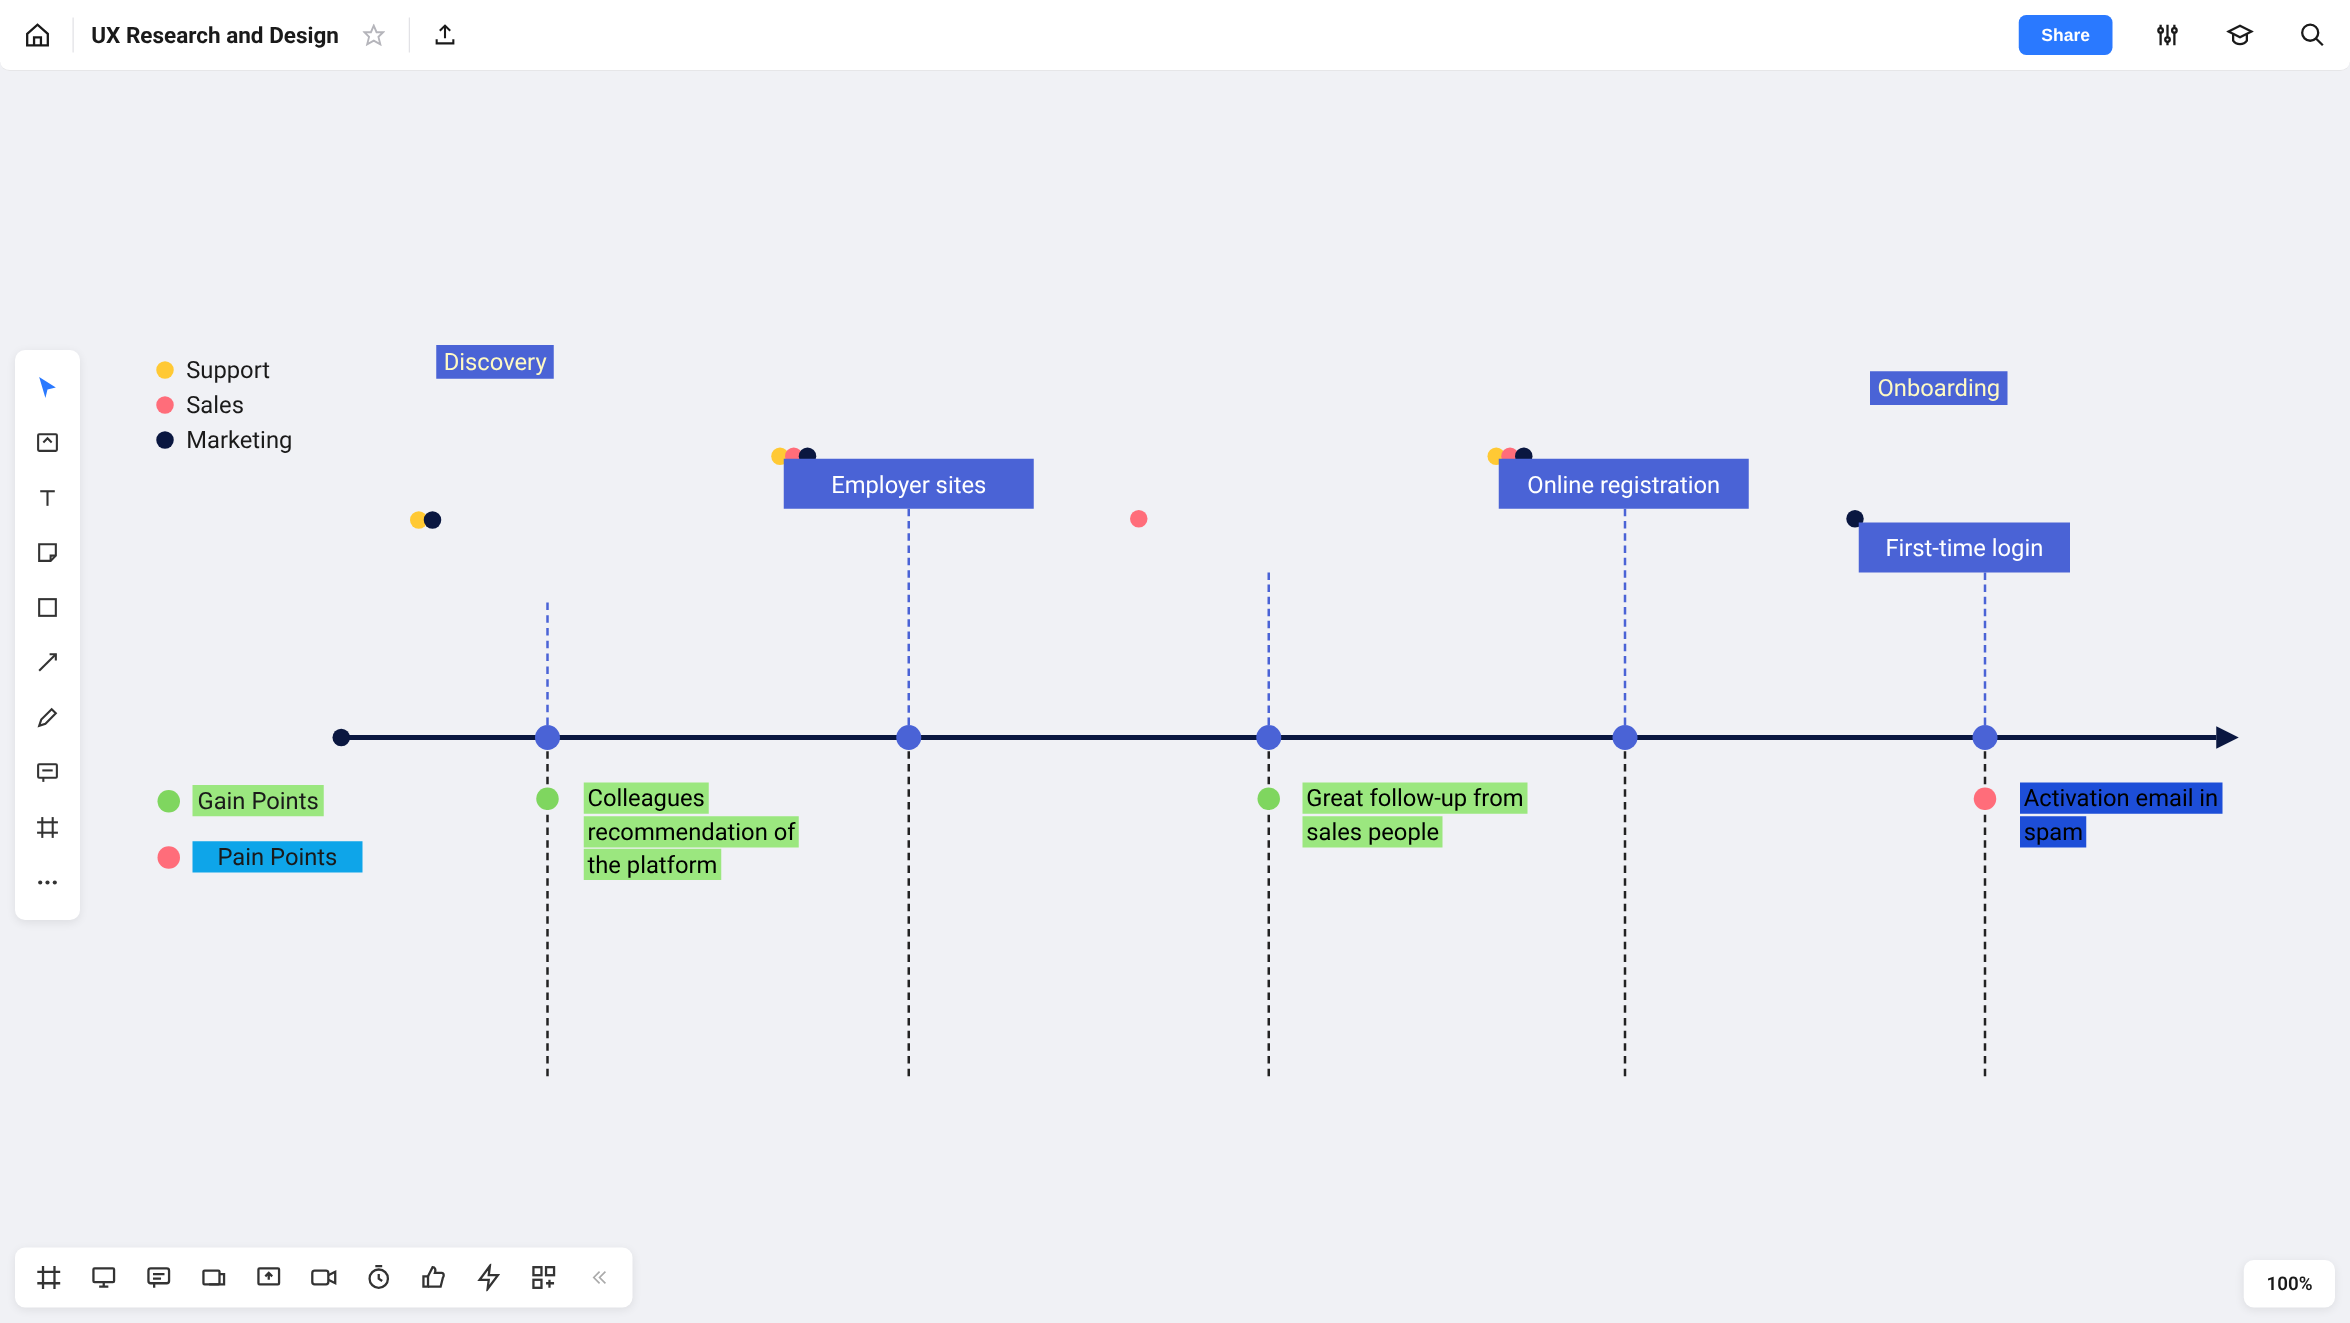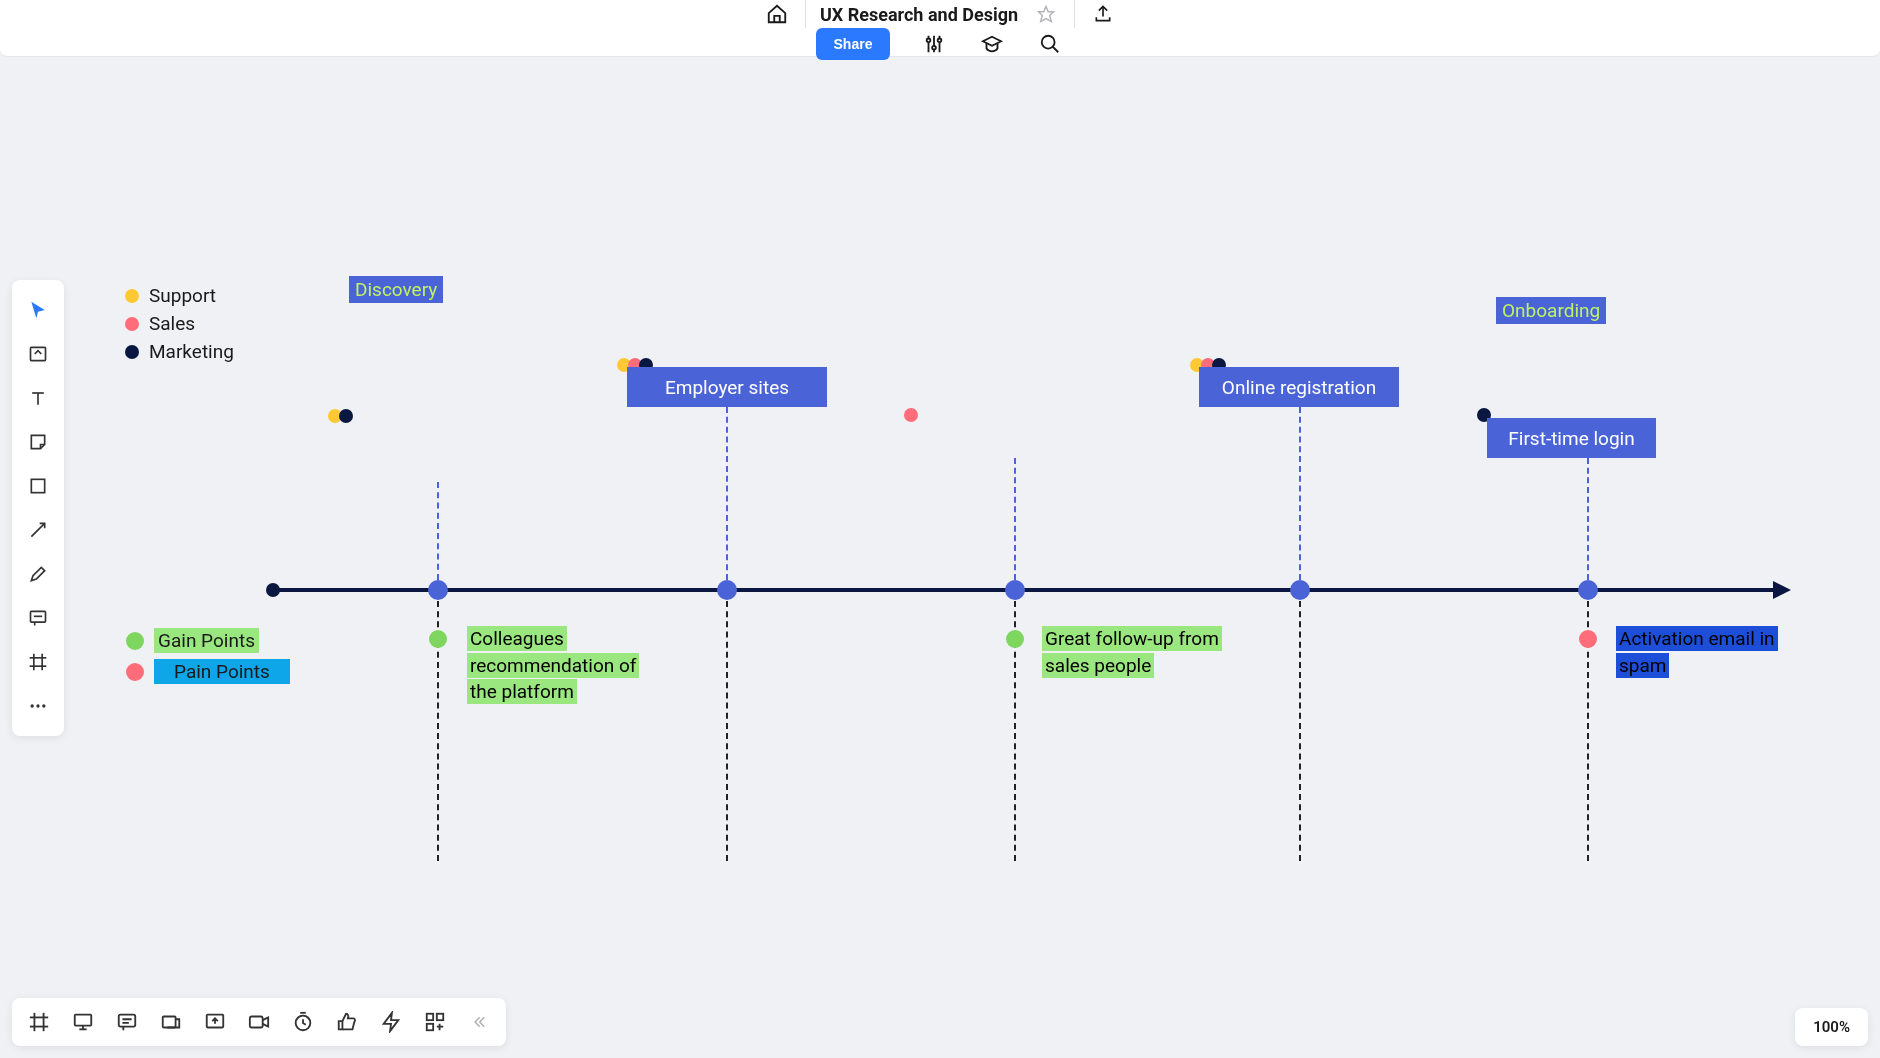--- a/index.html
+++ b/index.html
@@ -1,19 +1,19 @@
 <!DOCTYPE html>
 <html><head>
 <meta charset="utf-8">
 <style>
   * { box-sizing: border-box; margin: 0; padding: 0; }
   html, body { width: 100%; height: 100%; font-family: -apple-system, BlinkMacSystemFont, "Segoe UI", Roboto, sans-serif; background: #f0f1f5; overflow: hidden; }
   
   
-  .topbar { position: absolute; top: 0; left: 0; right: 0; height: 57px; background: #fff; border-bottom: 1px solid #e6e6e8; display: flex; align-items: center; padding: 0 16px; justify-content: space-between; border-radius: 0 0 8px 8px; flex-direction: column; }
+  .topbar { position: absolute; top: 0; left: 0; right: 0; height: 57px; background: #fff; border-bottom: 1px solid #e6e6e8; display: flex; align-items: center; padding: 0 16px; justify-content: space-between; border-radius: 0 0 8px 8px; }
   .topbar-left { display: flex; align-items: center; gap: 14px; }
   .divider { width: 1px; height: 28px; background: #e2e2e6; }
   .doc-title { font-size: 18px; font-weight: 700; color: #1a1a1a; }
   .topbar-right { display: flex; align-items: center; gap: 30px; }
   .share-btn { background: #2a79ff; color: #fff; border: none; padding: 8px 18px; border-radius: 6px; font-size: 14px; font-weight: 600; cursor: pointer; }
   .icon-box { display: flex; align-items: center; justify-content: center; width: 28px; height: 28px; cursor: pointer; color: #1a1a1a; }
   
   
   .vtoolbar { position: absolute; left: 12px; top: 280px; width: 52px; background: #fff; border-radius: 8px; box-shadow: 0 2px 8px rgba(0,0,0,0.08); display: flex; flex-direction: column; align-items: center; padding: 10px 0; gap: 4px; }
   .vtool { width: 40px; height: 40px; display: flex; align-items: center; justify-content: center; border-radius: 6px; cursor: pointer; color: #333; }
@@ -21,21 +21,21 @@
 
   
   .btoolbar { position: absolute; left: 12px; bottom: 12px; background: #fff; border-radius: 8px; box-shadow: 0 2px 8px rgba(0,0,0,0.08); display: flex; align-items: center; padding: 8px 14px; gap: 18px; height: 48px; }
   .btool { width: 26px; height: 26px; display: flex; align-items: center; justify-content: center; cursor: pointer; color: #333; }
   .zoom-pill { position: absolute; right: 12px; bottom: 12px; background: #fff; border-radius: 8px; box-shadow: 0 2px 8px rgba(0,0,0,0.08); padding: 10px 18px; font-size: 15px; font-weight: 600; color: #1a1a1a; }
 
   
   .canvas { position: absolute; top: 57px; left: 0; right: 0; bottom: 0; }
   .legend-dot { display: inline-block; width: 14px; height: 14px; border-radius: 50%; margin-right: 10px; vertical-align: middle; }
   .legend-item { display: flex; align-items: center; font-size: 19px; color: #1a1a1a; margin-bottom: 5px; }
-  .phase-label { display: inline-block; background: #4a63d6; color: #bef264; font-size: 19px; padding: 2px 6px; }
+  .phase-label { display: inline-block; background: #4a63d6; color: #fef9c3; font-size: 19px; padding: 2px 6px; }
   
   .stage-box { position: absolute; background: #4a63d6; color: #fff; text-align: center; font-size: 19px; display: flex; align-items: center; justify-content: center; padding: 6px 12px; }
   .stage-dots { position: absolute; display: flex; }
   .sdot { width: 14px; height: 14px; border-radius: 50%; margin-left: -3px; }
   .sdot:first-child { margin-left: 0; }
   
   .timeline { position: absolute; height: 4px; background: #0a1740; }
   .timeline-start { position: absolute; width: 14px; height: 14px; border-radius: 50%; background: #0a1740; }
   .timeline-node { position: absolute; width: 20px; height: 20px; border-radius: 50%; background: #4a63d6; }
   .timeline-arrow { position: absolute; width: 0; height: 0; border-top: 9px solid transparent; border-bottom: 9px solid transparent; border-left: 18px solid #0a1740; }
@@ -227,21 +227,21 @@
   <div class="timeline-node" style="left:1290px; top:523px;"></div>
   <div class="timeline-node" style="left:1578px; top:523px;"></div>
 
   <div class="vdash black" style="left:437px; top:544px; height:260px;"></div>
   <div class="vdash black" style="left:726px; top:544px; height:260px;"></div>
   <div class="vdash black" style="left:1014px; top:544px; height:260px;"></div>
   <div class="vdash black" style="left:1299px; top:544px; height:260px;"></div>
   <div class="vdash black" style="left:1587px; top:544px; height:260px;"></div>
 
   <div style="position:absolute; left:126px; top:571px;">
-    <div class="legend-item" style="margin-bottom:6px;">
+    <div class="legend-item" style="margin-bottom:20px;">
         <span class="legend-dot" style="width:18px;height:18px;background:#7fd65f"></span>
         <span style="background:#9be77f;padding:1px 4px">Gain Points</span>
       </div>
     <div class="legend-item">
         <span class="legend-dot" style="width:18px;height:18px;background:#ff6d7a"></span>
         <span style="background:#0ea5e9;padding:1px 20px">Pain Points</span>
       </div>
   </div>
 
   <div class="point-dot" style="left:429px; top:573px; background:#7fd65f"></div>

